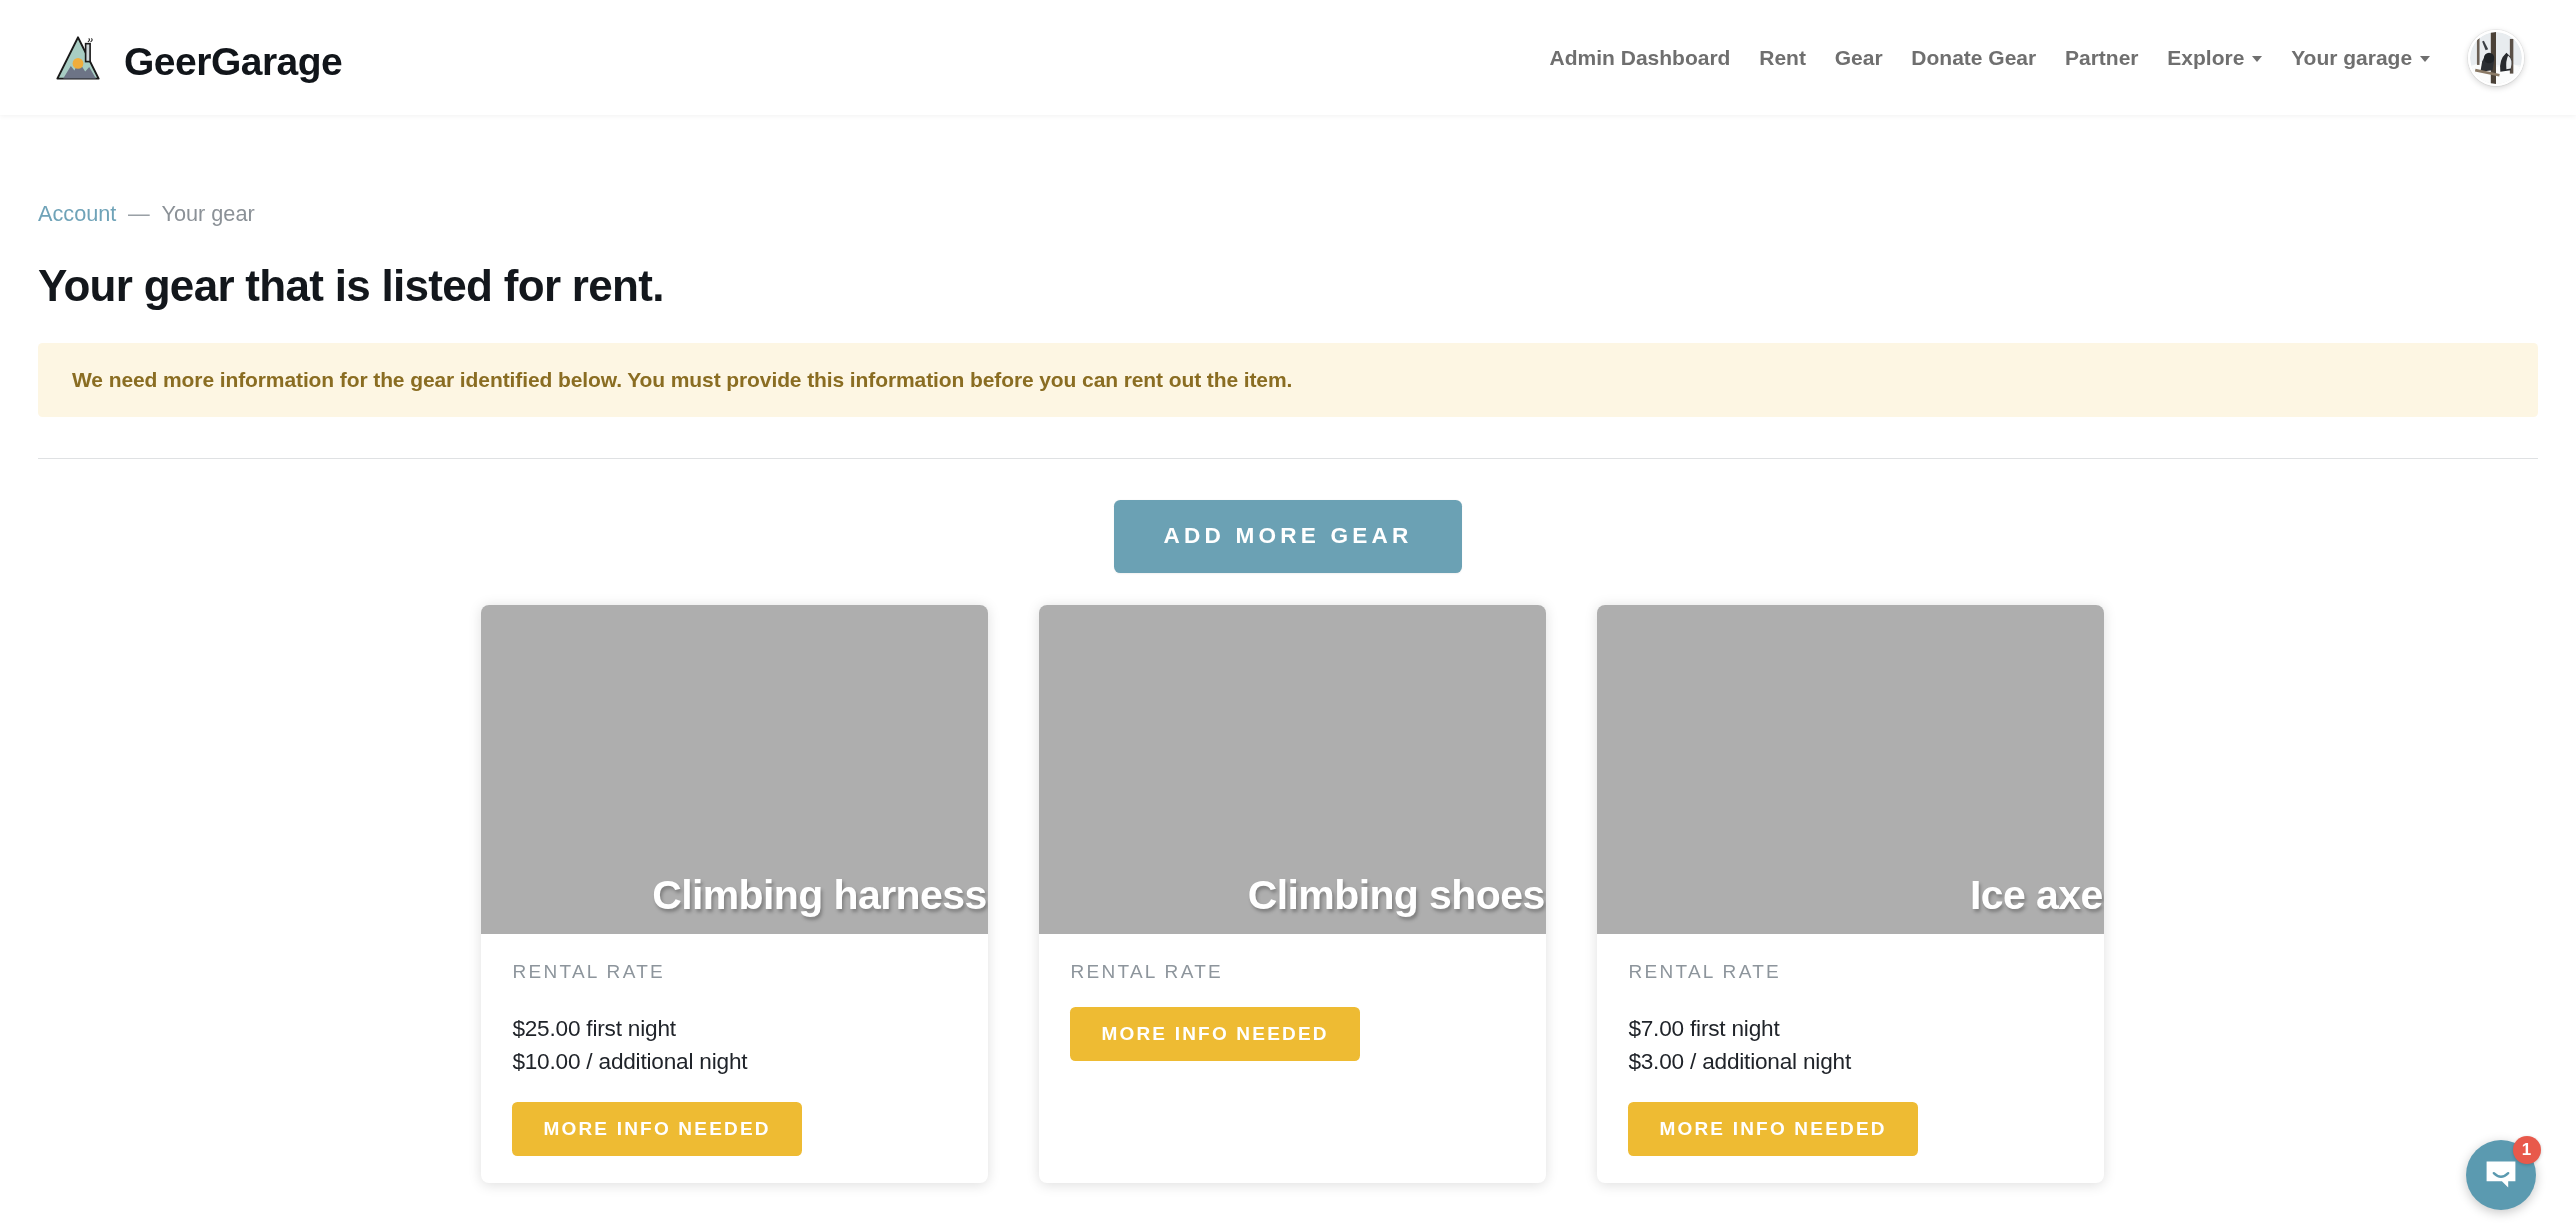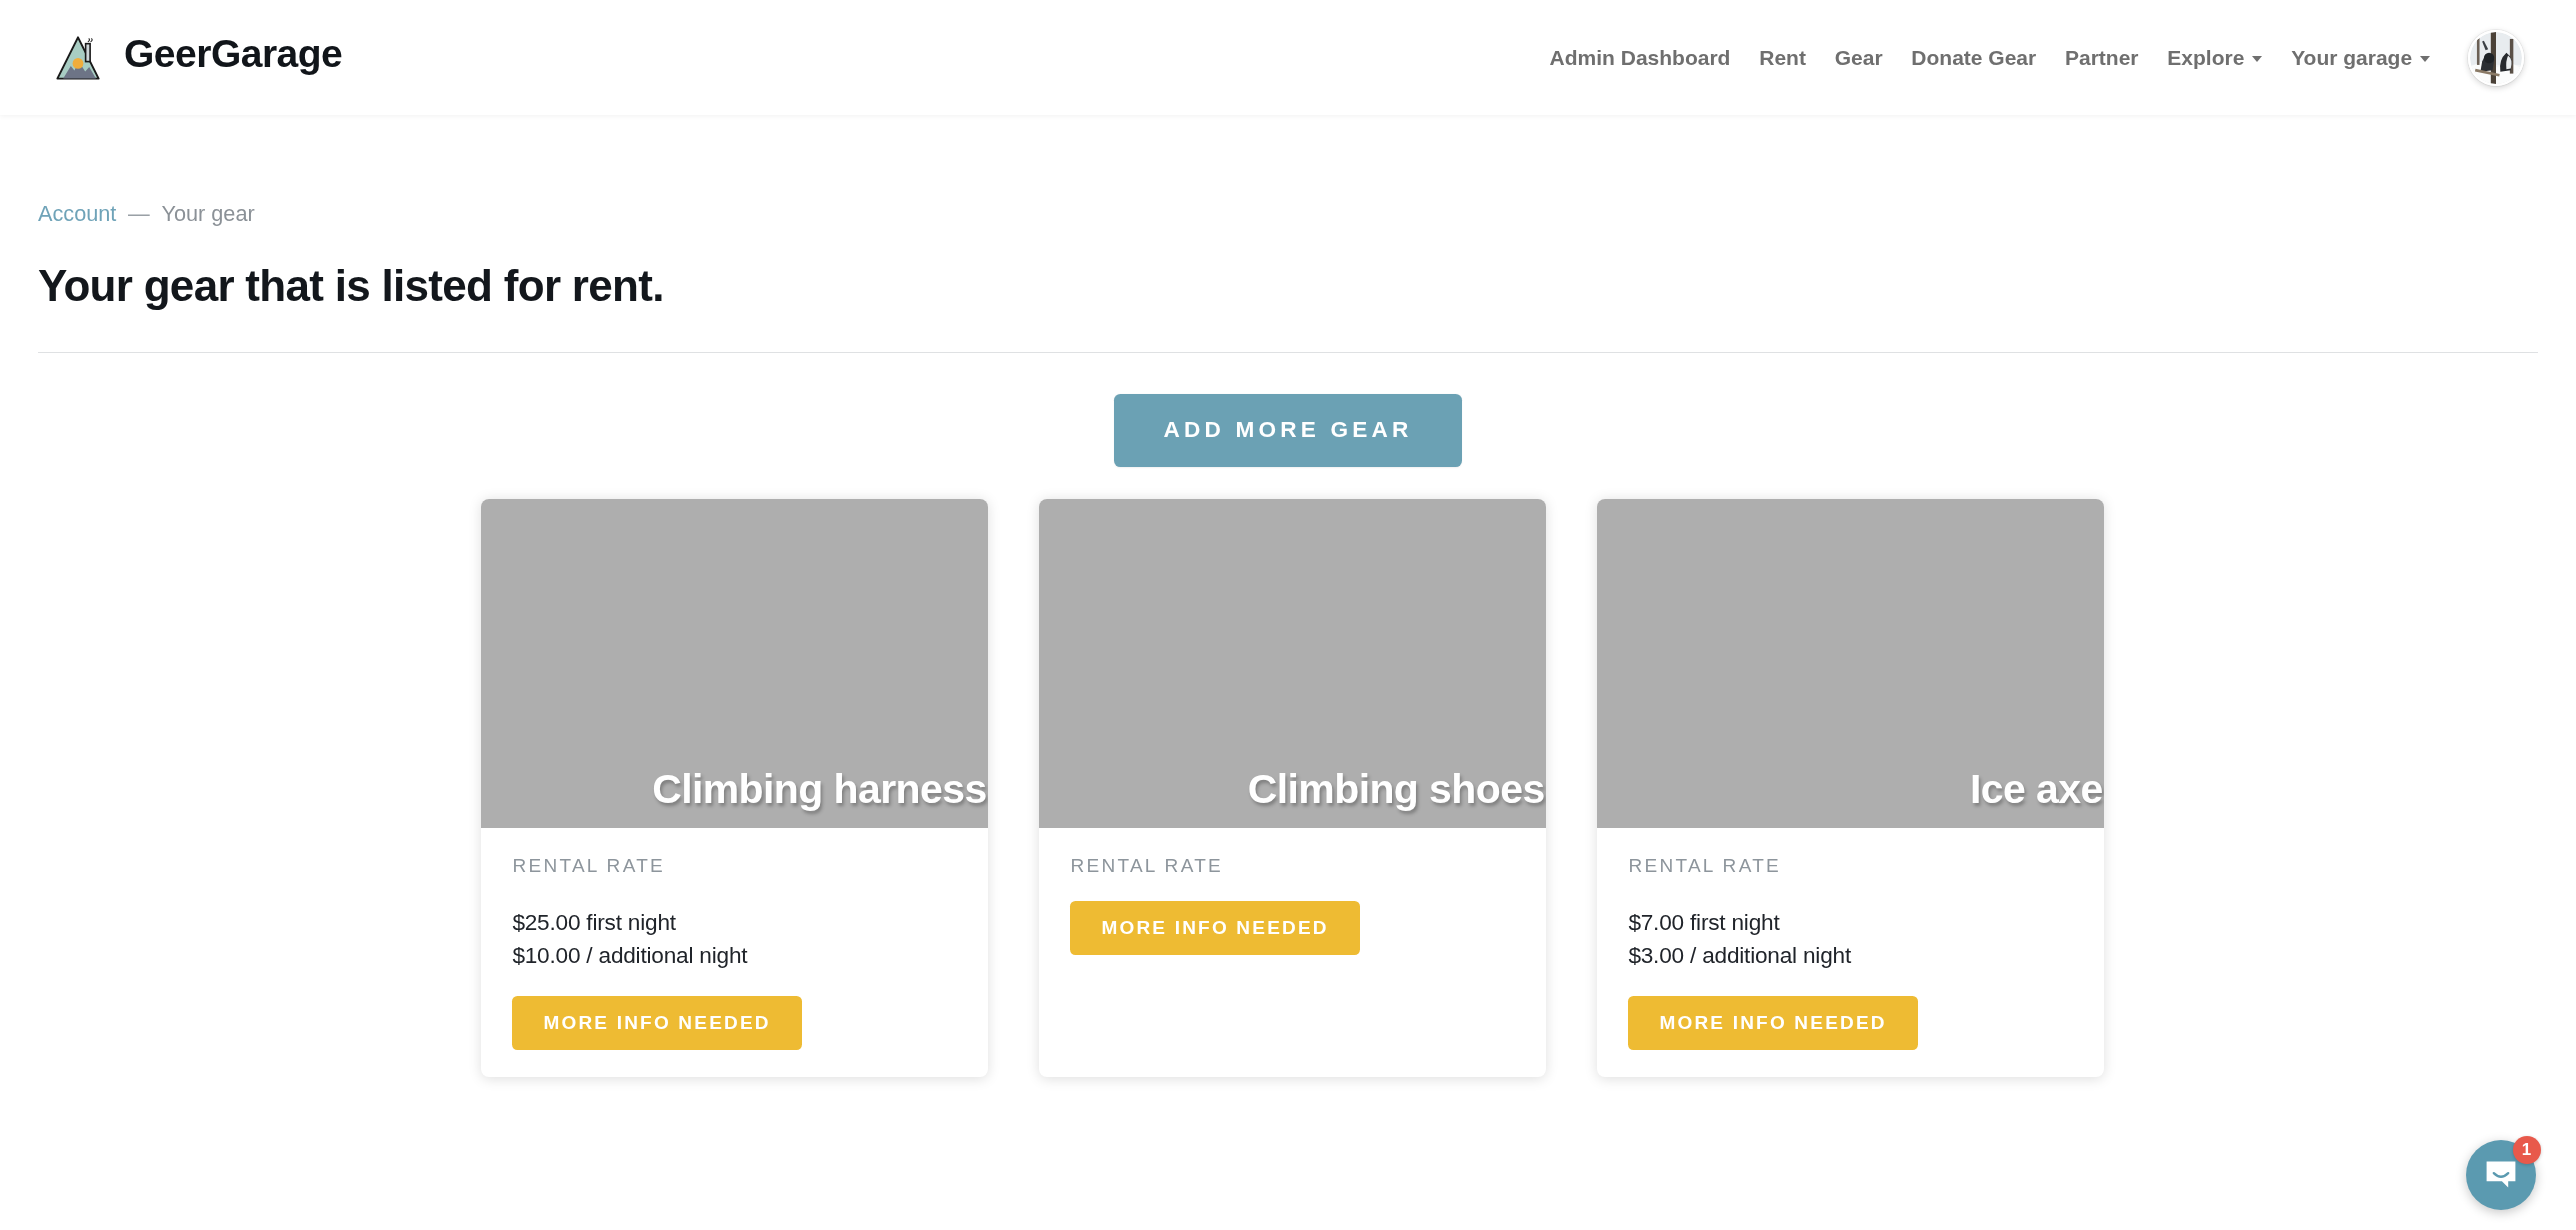--- a/index.html
+++ b/index.html
@@ -19,21 +19,21 @@
     height: 115px;
     background: #ffffff;
     display: flex;
     align-items: center;
     padding: 0 52px 0 52px;
     box-shadow: 0 1.8px 5.4px rgba(0,0,0,0.06);
     z-index: 20;
   }
   .brand {
     display: flex;
-    align-items: flex-start;
+    align-items: flex-end;
     gap: 20px;
     text-decoration: none;
   }
   .brand-logo { width: 52px; height: 52px; display: block; }
   .brand-name {
     font-size: 39px;
     font-weight: 800;
     color: #11151a;
     letter-spacing: -0.5px;
     white-space: nowrap;
@@ -335,20 +335,23 @@
 <main class="page">
 
   <div class="breadcrumb">
     <a class="crumb-link" href="#">Account</a>
     <span class="crumb-sep">—</span>
     <span class="crumb-current">Your gear</span>
   </div>
 
   <h1 class="page-title">Your gear that is listed for rent.</h1>
 
+  <div class="alert">
+    <span class="alert-text">We need more information for the gear identified below. You must provide this information before you can rent out the item.</span>
+  </div>
 
   <div class="divider"></div>
 
   <div class="cta-wrap">
     <button class="cta-button">ADD MORE GEAR</button>
   </div>
 
   <div class="results-wrap">
 
 

